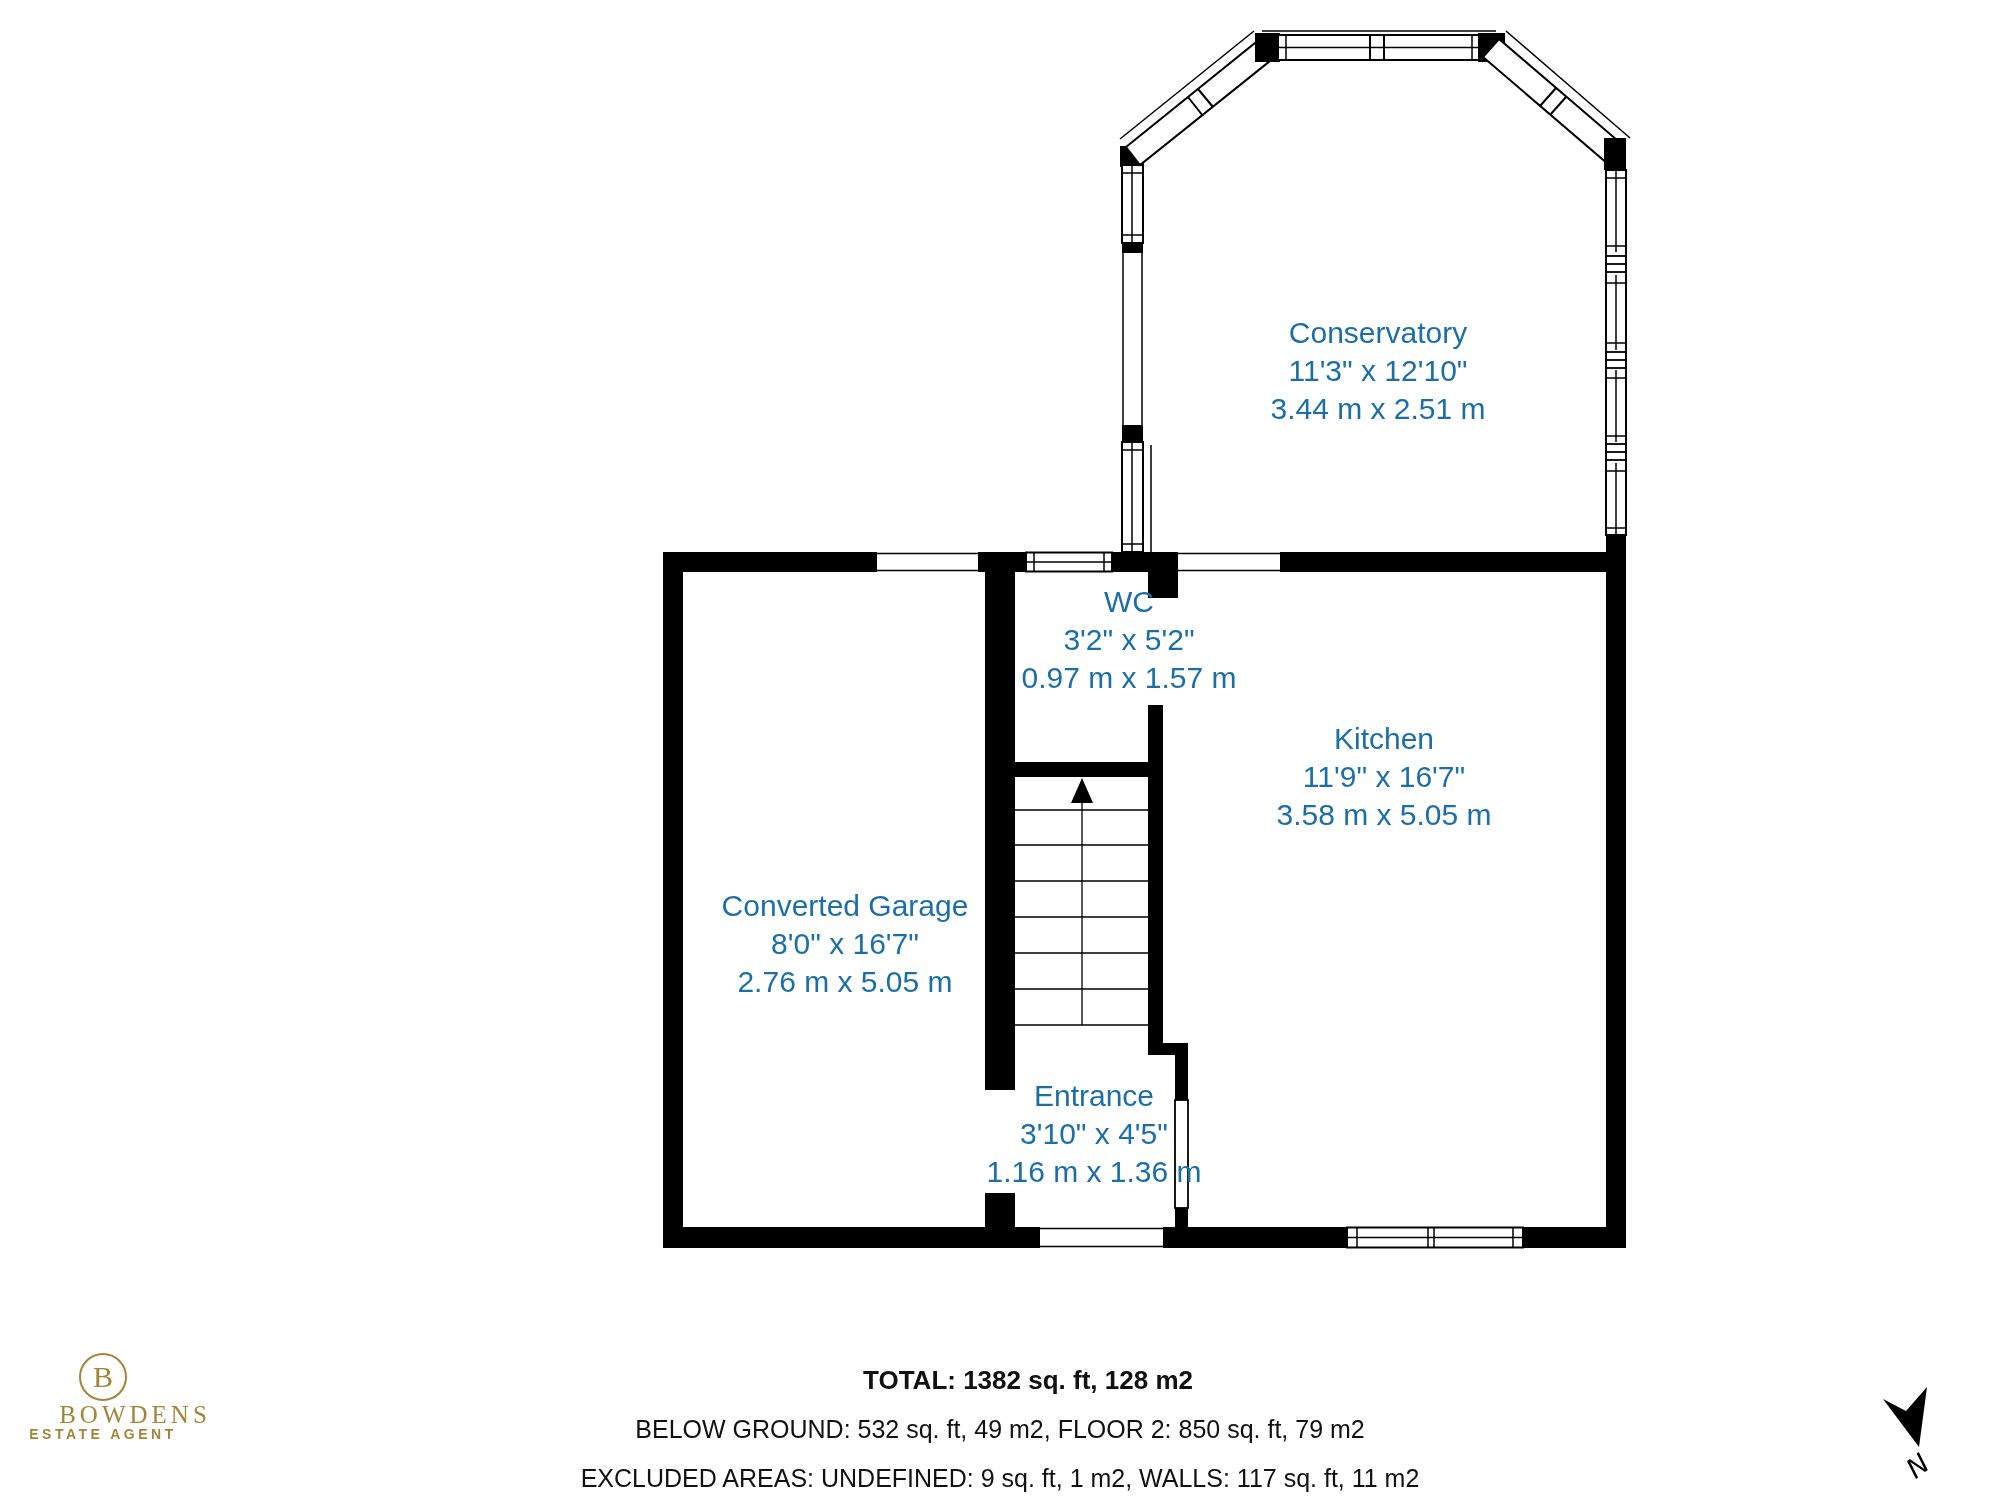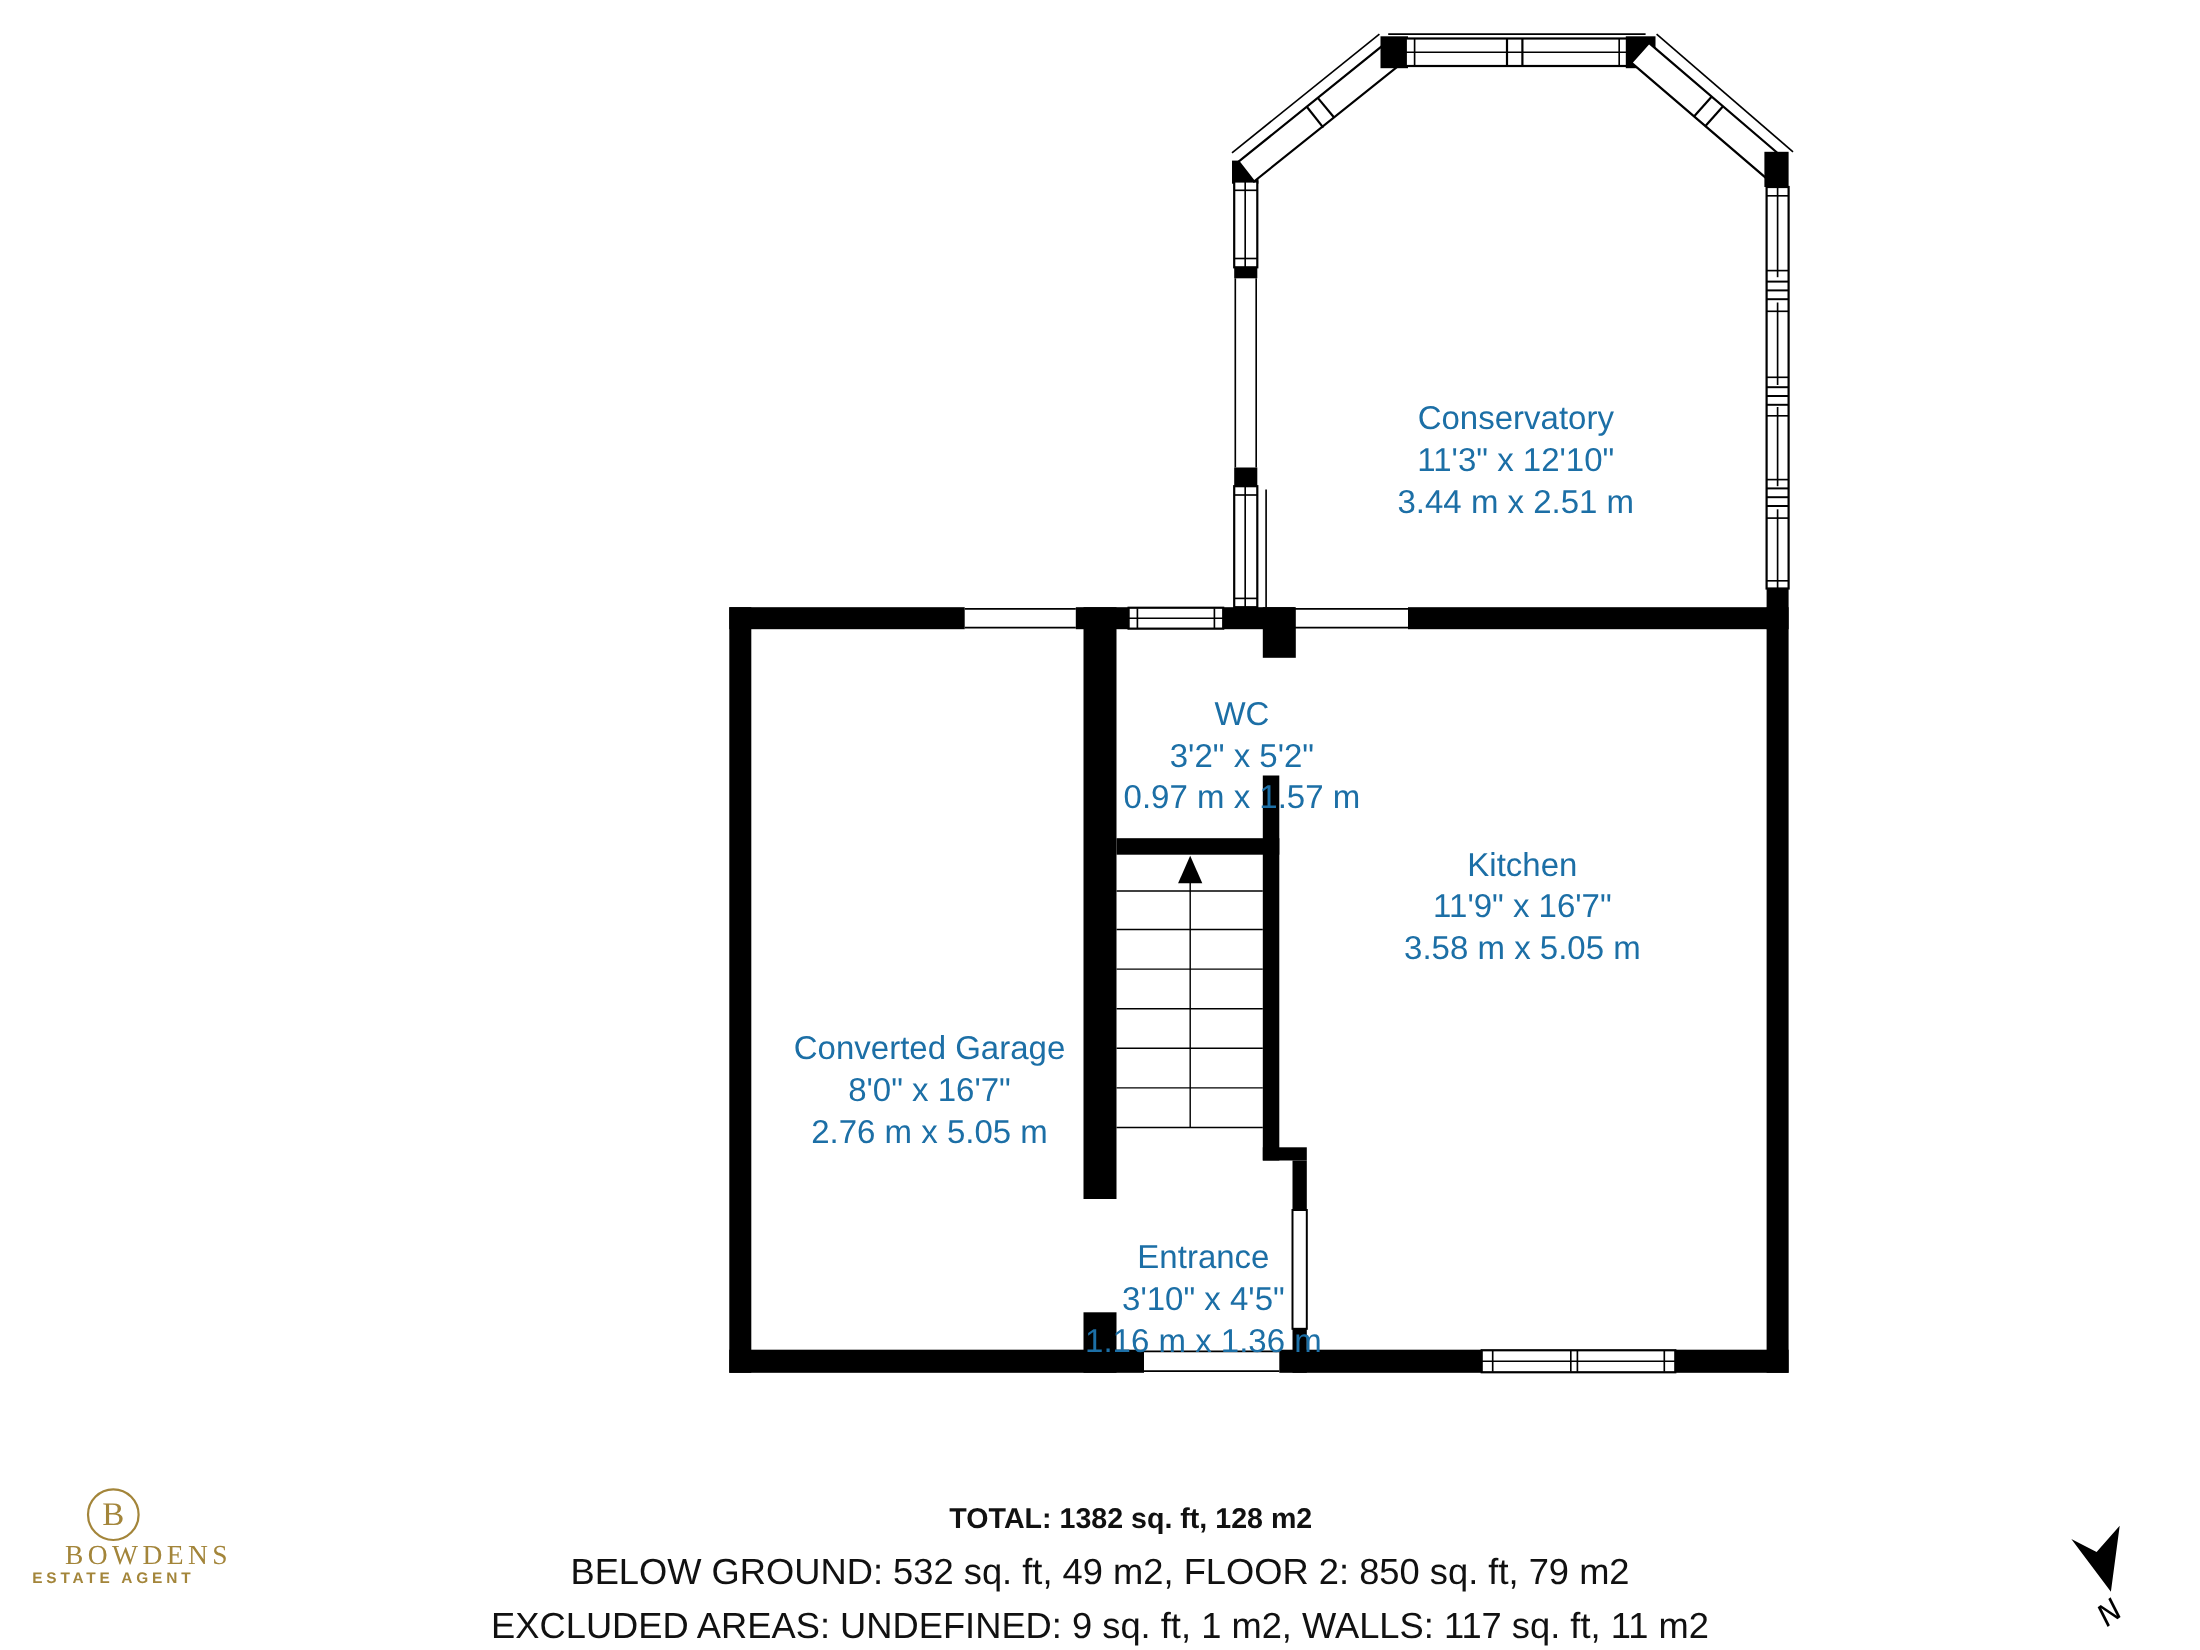--- a/index.html
+++ b/index.html
@@ -1,24 +1,24 @@
 <!DOCTYPE html>
 <html><head>
 <meta charset="utf-8">
 <style>
   html,body{margin:0;padding:0;background:#ffffff;}
   .canvas{position:relative;width:2000px;height:1500px;background:#ffffff;overflow:hidden;
           font-family:"Liberation Sans","DejaVu Sans",sans-serif;}
   .plan-svg{position:absolute;left:0;top:0;}
   .room-label{position:absolute;transform:translateX(-50%);text-align:center;
               color:#1c6fa6;font-size:30px;line-height:38px;white-space:nowrap;}
-  .room-label .rname{display:block;margin-top:48px;}
+  .room-label .rname{display:block;}
   .room-label .rdim{display:block;}
   .footer-line{position:absolute;left:0;width:2000px;text-align:center;color:#111;
-               font-size:33px;line-height:34px;}
+               font-size:25px;line-height:34px;}
   .footer-total{font-weight:bold;font-size:26px;}
   .logo-circle{position:absolute;left:79px;top:1353px;width:44px;height:44px;
                border:2.5px solid #a3853a;border-radius:50%;display:flex;
                align-items:center;justify-content:center;color:#a3853a;
                font-family:"Liberation Serif","DejaVu Serif",serif;font-size:30px;}
   .logo-name{position:absolute;left:104px;top:1401px;transform:translateX(-50%);
              color:#a3853a;font-family:"Liberation Serif","DejaVu Serif",serif;
              font-size:25px;letter-spacing:4px;white-space:nowrap;margin-left:31px;}
   .logo-tagline{position:absolute;left:103px;top:1426px;transform:translateX(-50%);
              color:#a3853a;font-size:14px;letter-spacing:3.5px;font-weight:bold;white-space:nowrap;}

